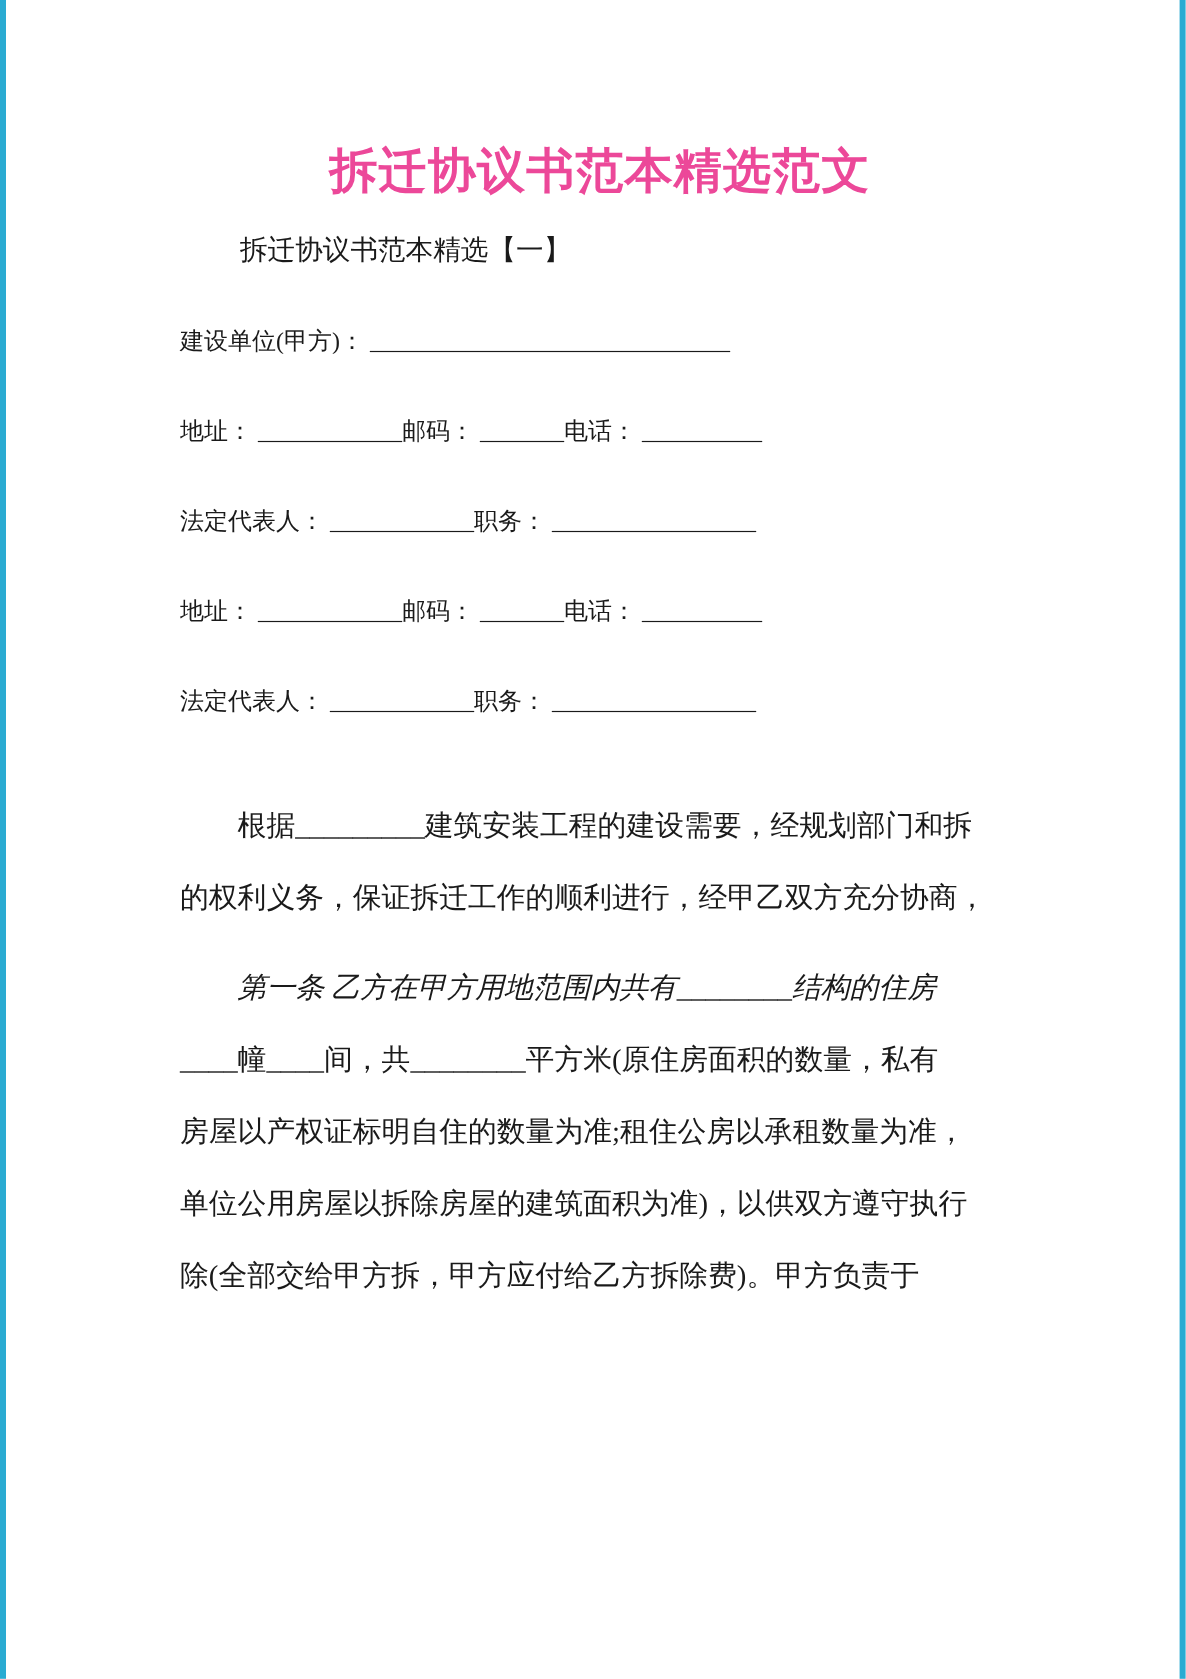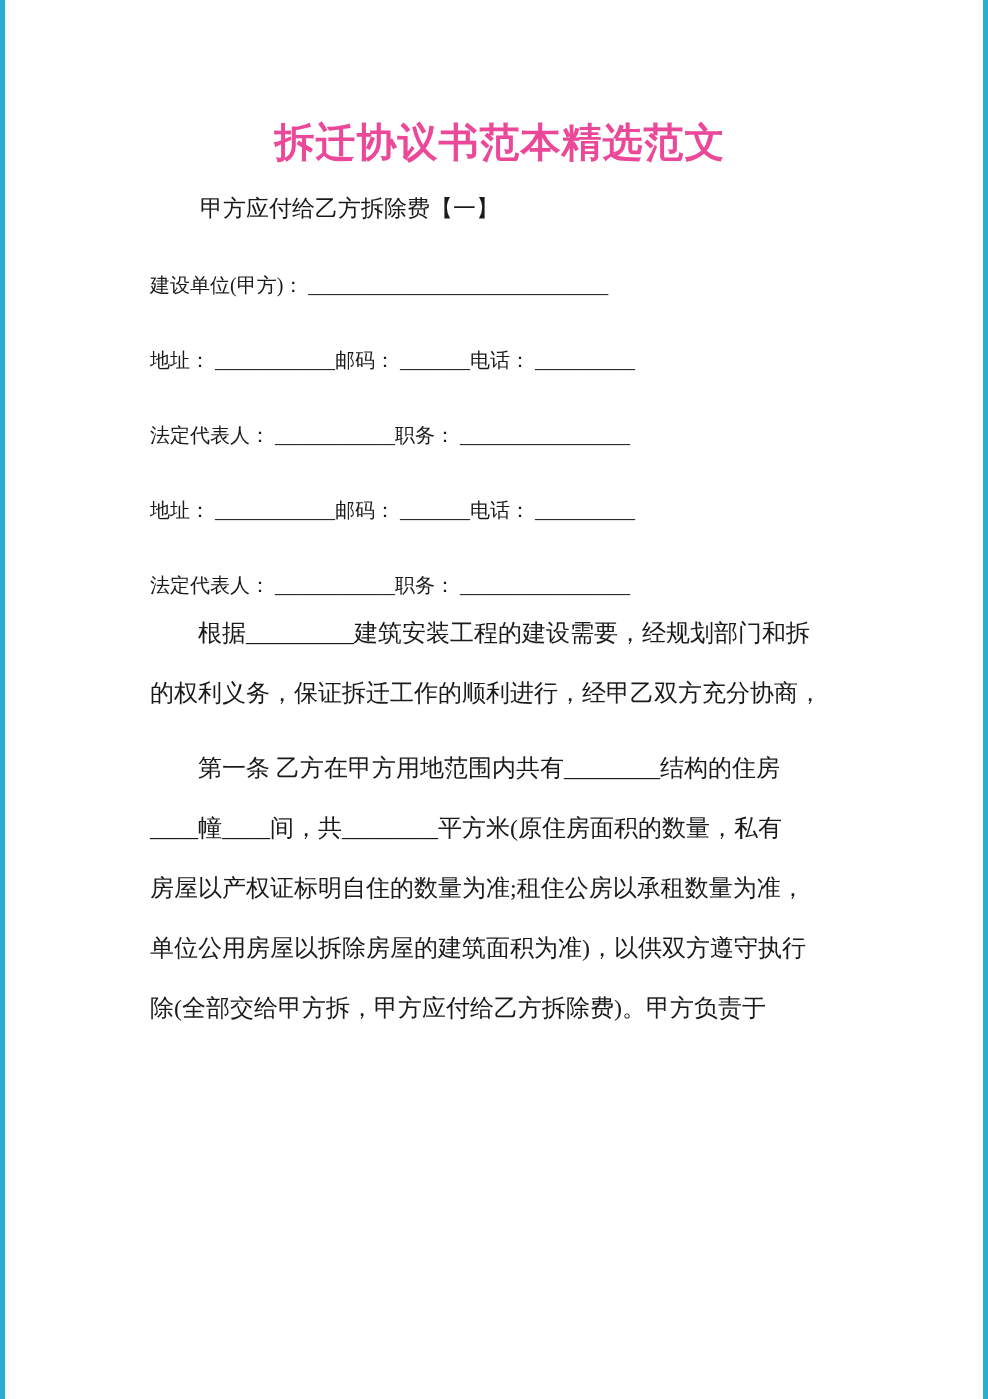--- a/index.html
+++ b/index.html
@@ -50,35 +50,35 @@
     font-size: 20px;
     line-height: 24px;
     white-space: pre;
   }
   .pline {
     margin-top: 36px;
     font-size: 24px;
     line-height: 24px;
     white-space: pre;
   }
-  .gap-lg { margin-top: 24px; }
-  .gap-md { margin-top: 51px; }
+  .gap-lg { margin-top: 80px; }
+  .gap-md { margin-top: 51px; font-style: italic; }
   .indent { padding-left: 48px; }
 </style>
 </head>
 <body>
 
 <div class="edge-bar left"></div>
 <div class="edge-bar right"></div>
 
 <div class="content">
 
   <div class="doc-title">拆迁协议书范本精选范文</div>
 
-  <div class="subtitle">甲方应付给乙方拆除费【一】</div>
+  <div class="subtitle">拆迁协议书范本精选【一】</div>
 
   <div class="fline">建设单位(甲方)： ______________________________</div>
   <div class="fline">地址： ____________邮码： _______电话： __________</div>
   <div class="fline">法定代表人： ____________职务： _________________</div>
   <div class="fline">地址： ____________邮码： _______电话： __________</div>
   <div class="fline">法定代表人： ____________职务： _________________</div>
 
   <div class="pline gap-lg indent">根据_________建筑安装工程的建设需要，经规划部门和拆</div>
   <div class="pline">的权利义务，保证拆迁工作的顺利进行，经甲乙双方充分协商，</div>
 

